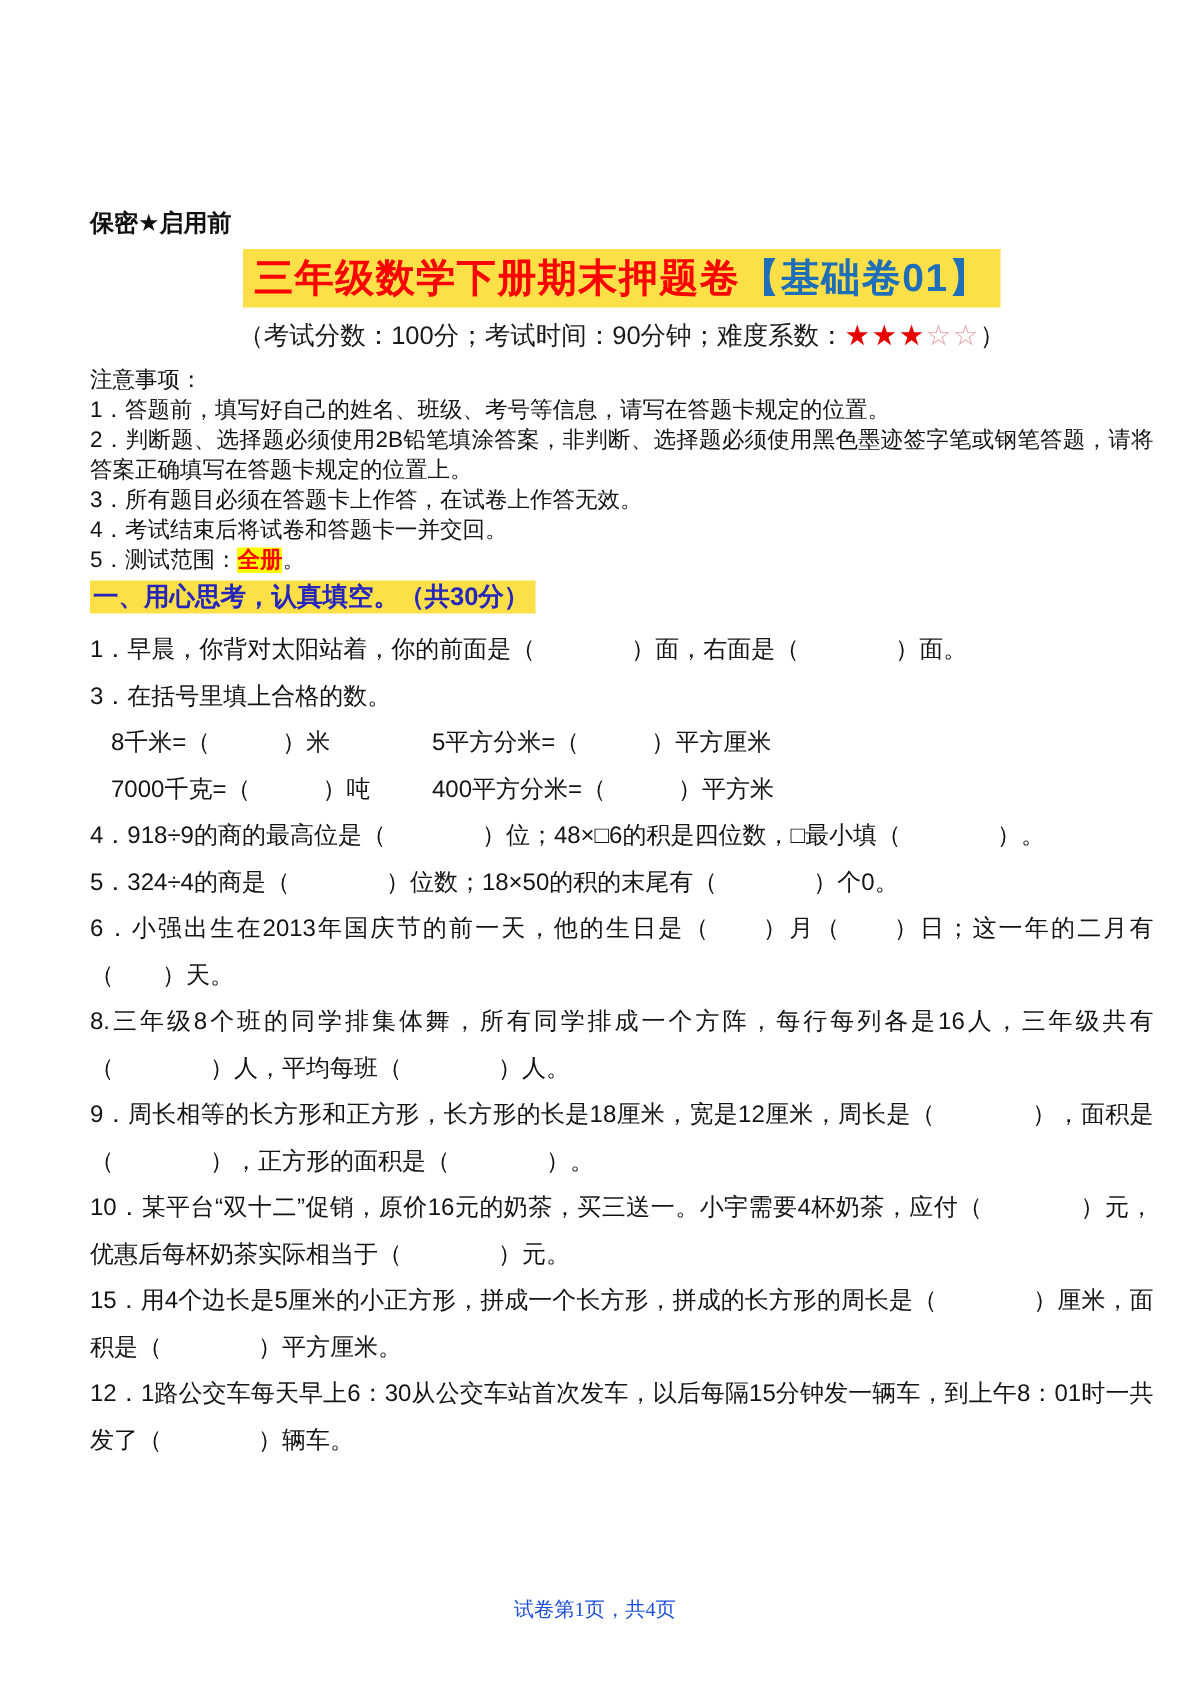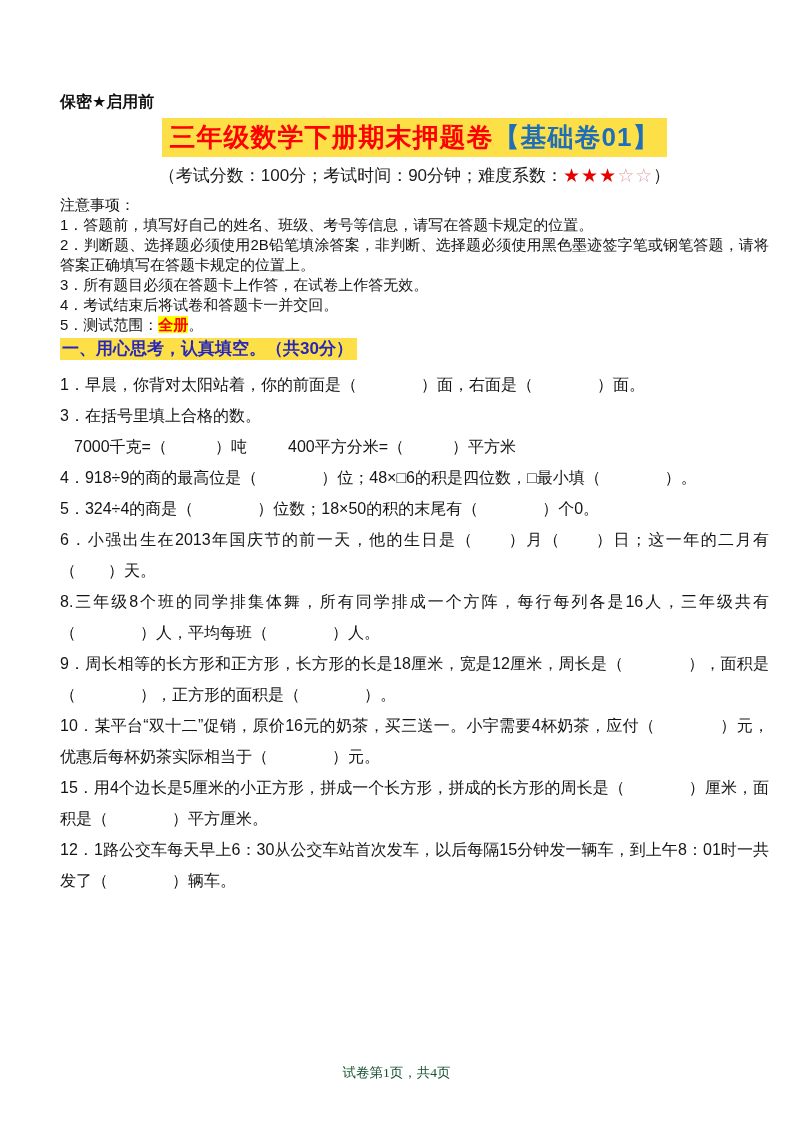--- a/index.html
+++ b/index.html
@@ -8,20 +8,21 @@
     width: 793px;
     height: 1122px;
     background: #ffffff;
     overflow: hidden;
     font-family: "Liberation Sans", "DejaVu Sans", sans-serif;
     color: #141414;
     box-sizing: border-box;
   }
   .content {
     padding: 92px 24px 0 60px;
+    margin-top: 48px;
   }
   .confidential {
     font-size: 16px;
     font-weight: bold;
     line-height: 20px;
     color: #111;
   }
   .title-row {
     text-align: center;
     margin-top: 6px;
@@ -79,21 +80,21 @@
   .q3row { padding-left: 14px; text-align: left; }
   .q3row .col1 { display: inline-block; width: 214px; }
   .footer {
     position: absolute;
     top: 1064px;
     left: 0;
     width: 100%;
     text-align: center;
     font-family: "Liberation Serif", "DejaVu Serif", serif;
     font-size: 13.5px;
-    color: #14532d;
+    color: #1d4ed8;
   }
 </style>
 </head>
 <body>
 
 <div class="page">
   <div class="content">
 
     <div class="confidential">保密★启用前</div>
 
@@ -112,20 +113,21 @@
       <div><span>5．测试范围：</span><span class="hl-red">全册</span><span>。</span></div>
     </div>
 
     <div class="section-header">
       <span class="hl-yellow">一、用心思考，认真填空。（共30分）</span>
     </div>
 
     <div class="questions">
       <div class="q">1．早晨，你背对太阳站着，你的前面是（　　　　）面，右面是（　　　　）面。</div>
       <div class="q">3．在括号里填上合格的数。</div>
+      <div class="q q3row"><span class="col1">8千米=（　　　）米</span><span>5平方分米=（　　　）平方厘米</span></div>
       <div class="q q3row"><span class="col1">7000千克=（　　　）吨</span><span>400平方分米=（　　　）平方米</span></div>
       <div class="q">4．918÷9的商的最高位是（　　　　）位；48×□6的积是四位数，□最小填（　　　　）。</div>
       <div class="q">5．324÷4的商是（　　　　）位数；18×50的积的末尾有（　　　　）个0。</div>
       <div class="q">6．小强出生在2013年国庆节的前一天，他的生日是（　　）月（　　）日；这一年的二月有（　　）天。</div>
       <div class="q">8.三年级8个班的同学排集体舞，所有同学排成一个方阵，每行每列各是16人，三年级共有（　　　　）人，平均每班（　　　　）人。</div>
       <div class="q">9．周长相等的长方形和正方形，长方形的长是18厘米，宽是12厘米，周长是（　　　　），面积是（　　　　），正方形的面积是（　　　　）。</div>
       <div class="q">10．某平台“双十二”促销，原价16元的奶茶，买三送一。小宇需要4杯奶茶，应付（　　　　）元，优惠后每杯奶茶实际相当于（　　　　）元。</div>
       <div class="q">15．用4个边长是5厘米的小正方形，拼成一个长方形，拼成的长方形的周长是（　　　　）厘米，面积是（　　　　）平方厘米。</div>
       <div class="q">12．1路公交车每天早上6：30从公交车站首次发车，以后每隔15分钟发一辆车，到上午8：01时一共发了（　　　　）辆车。</div>
     </div>

